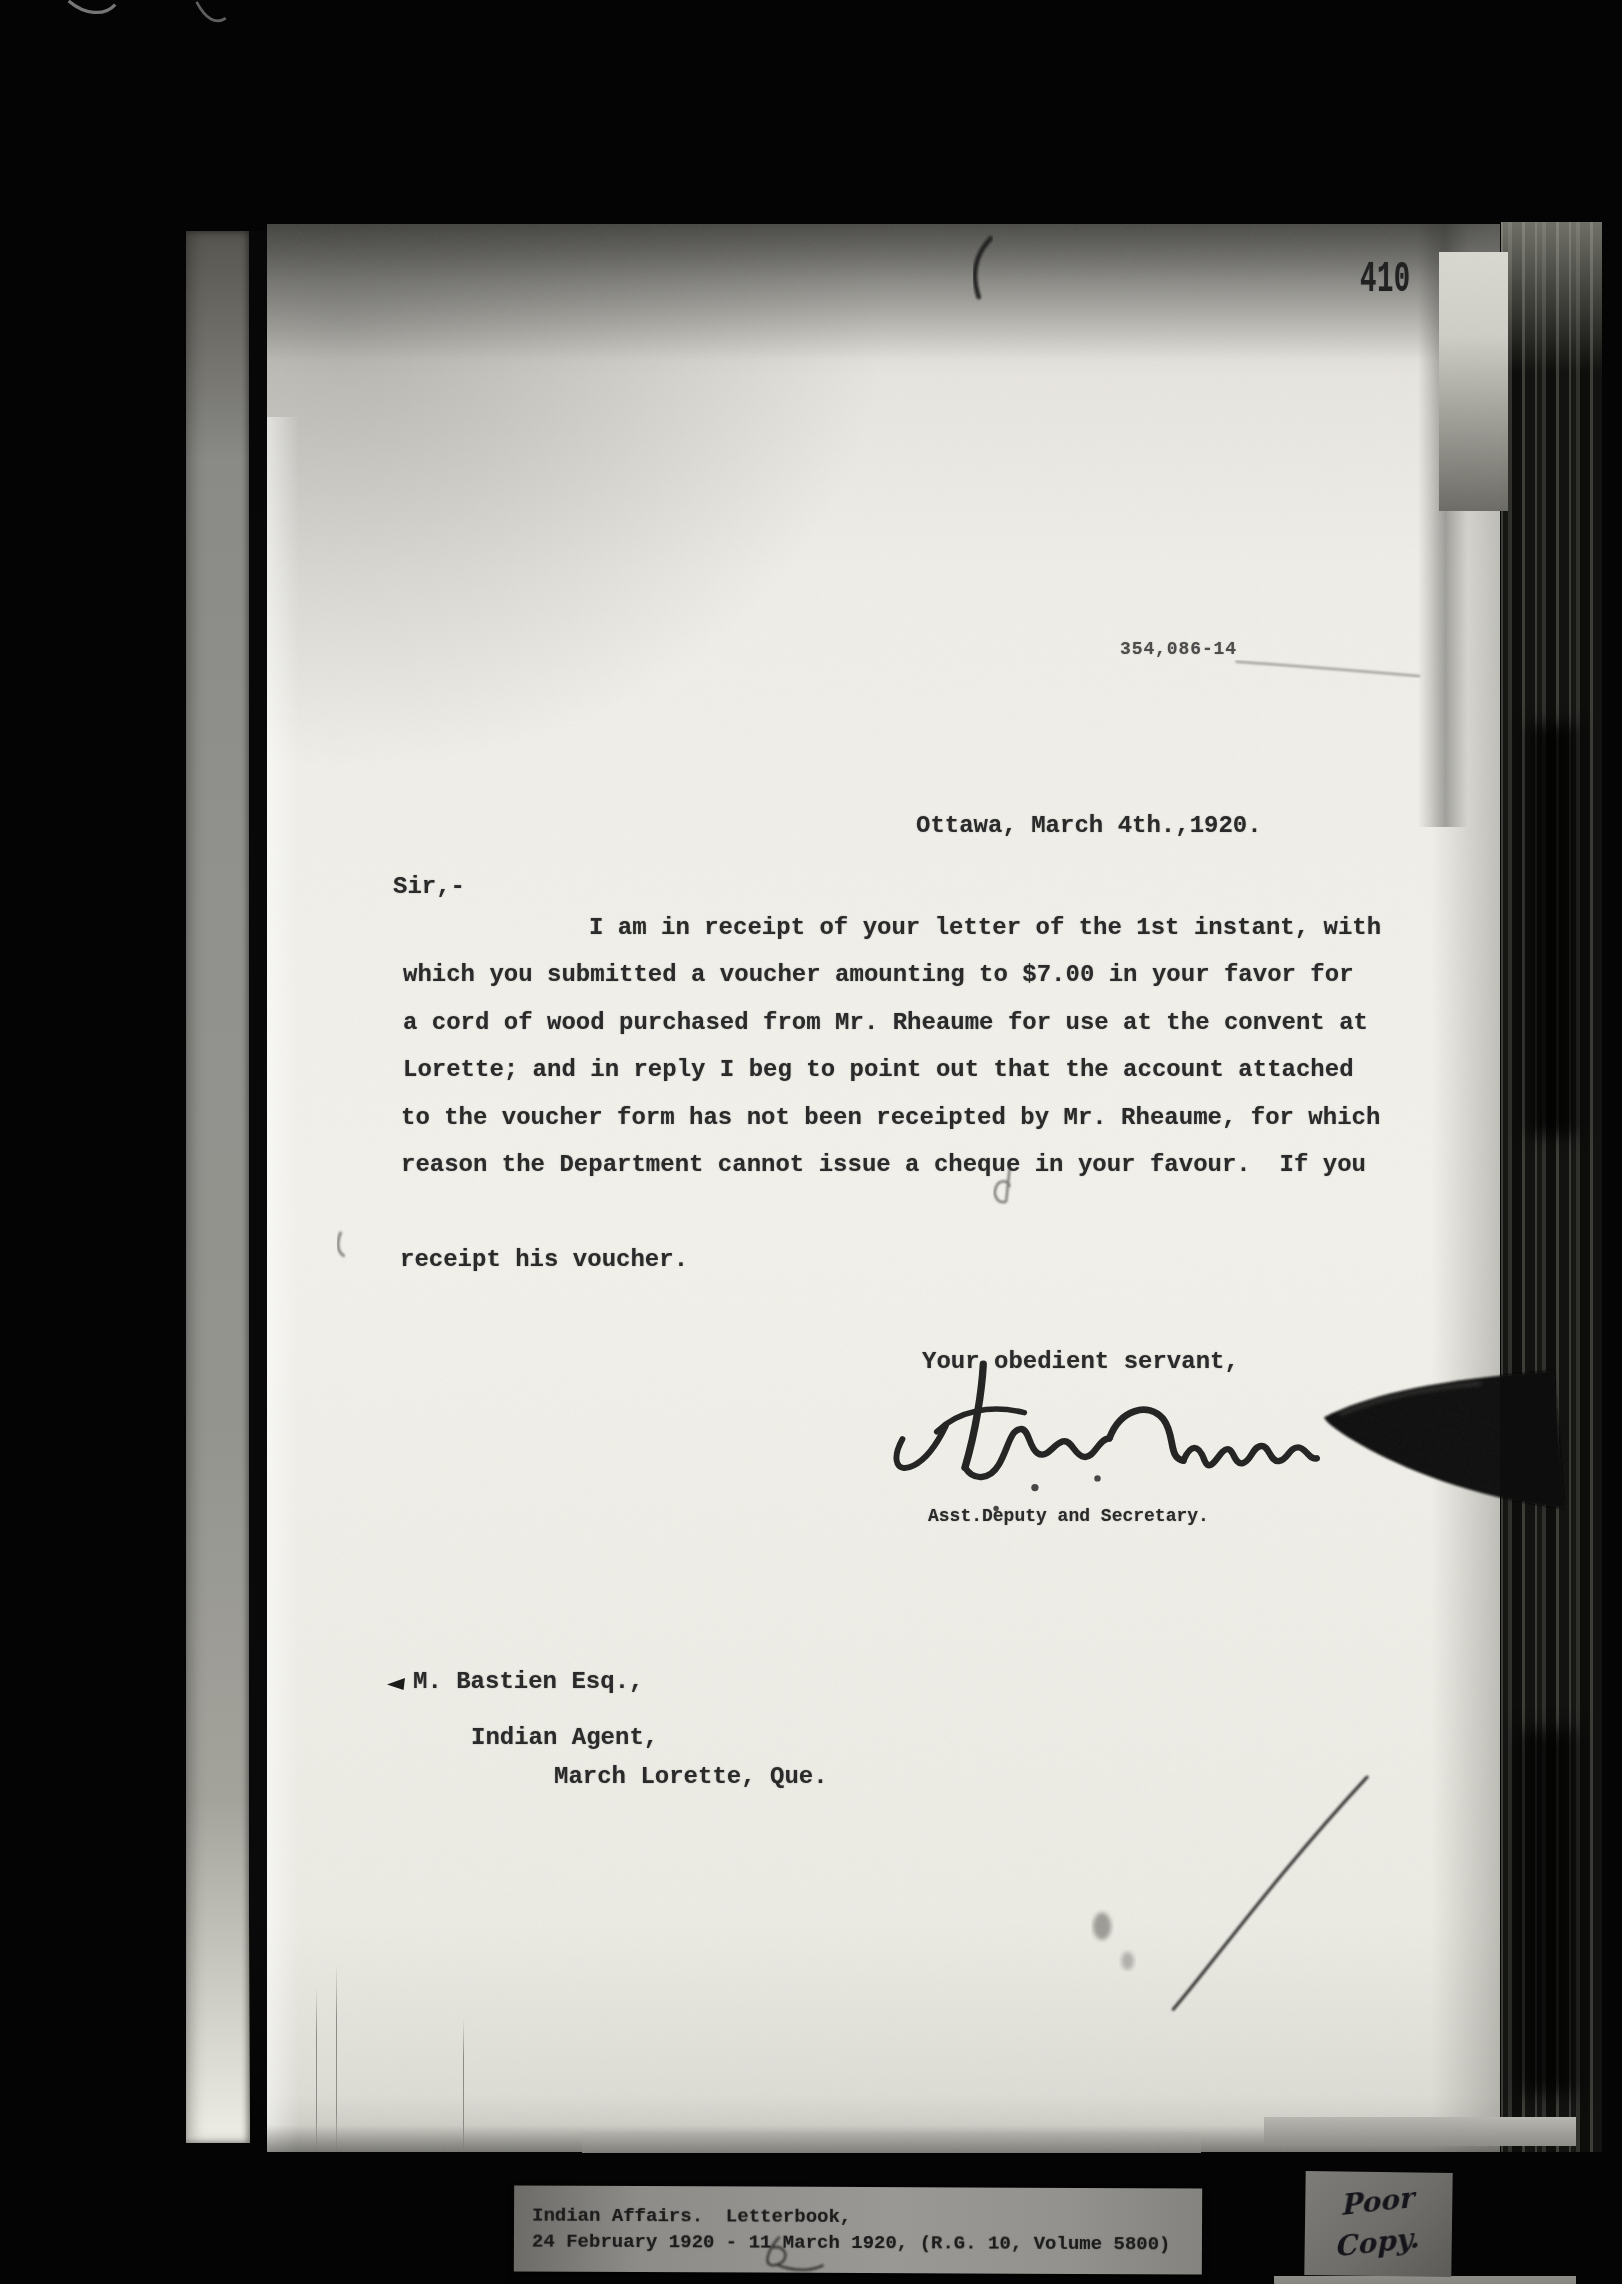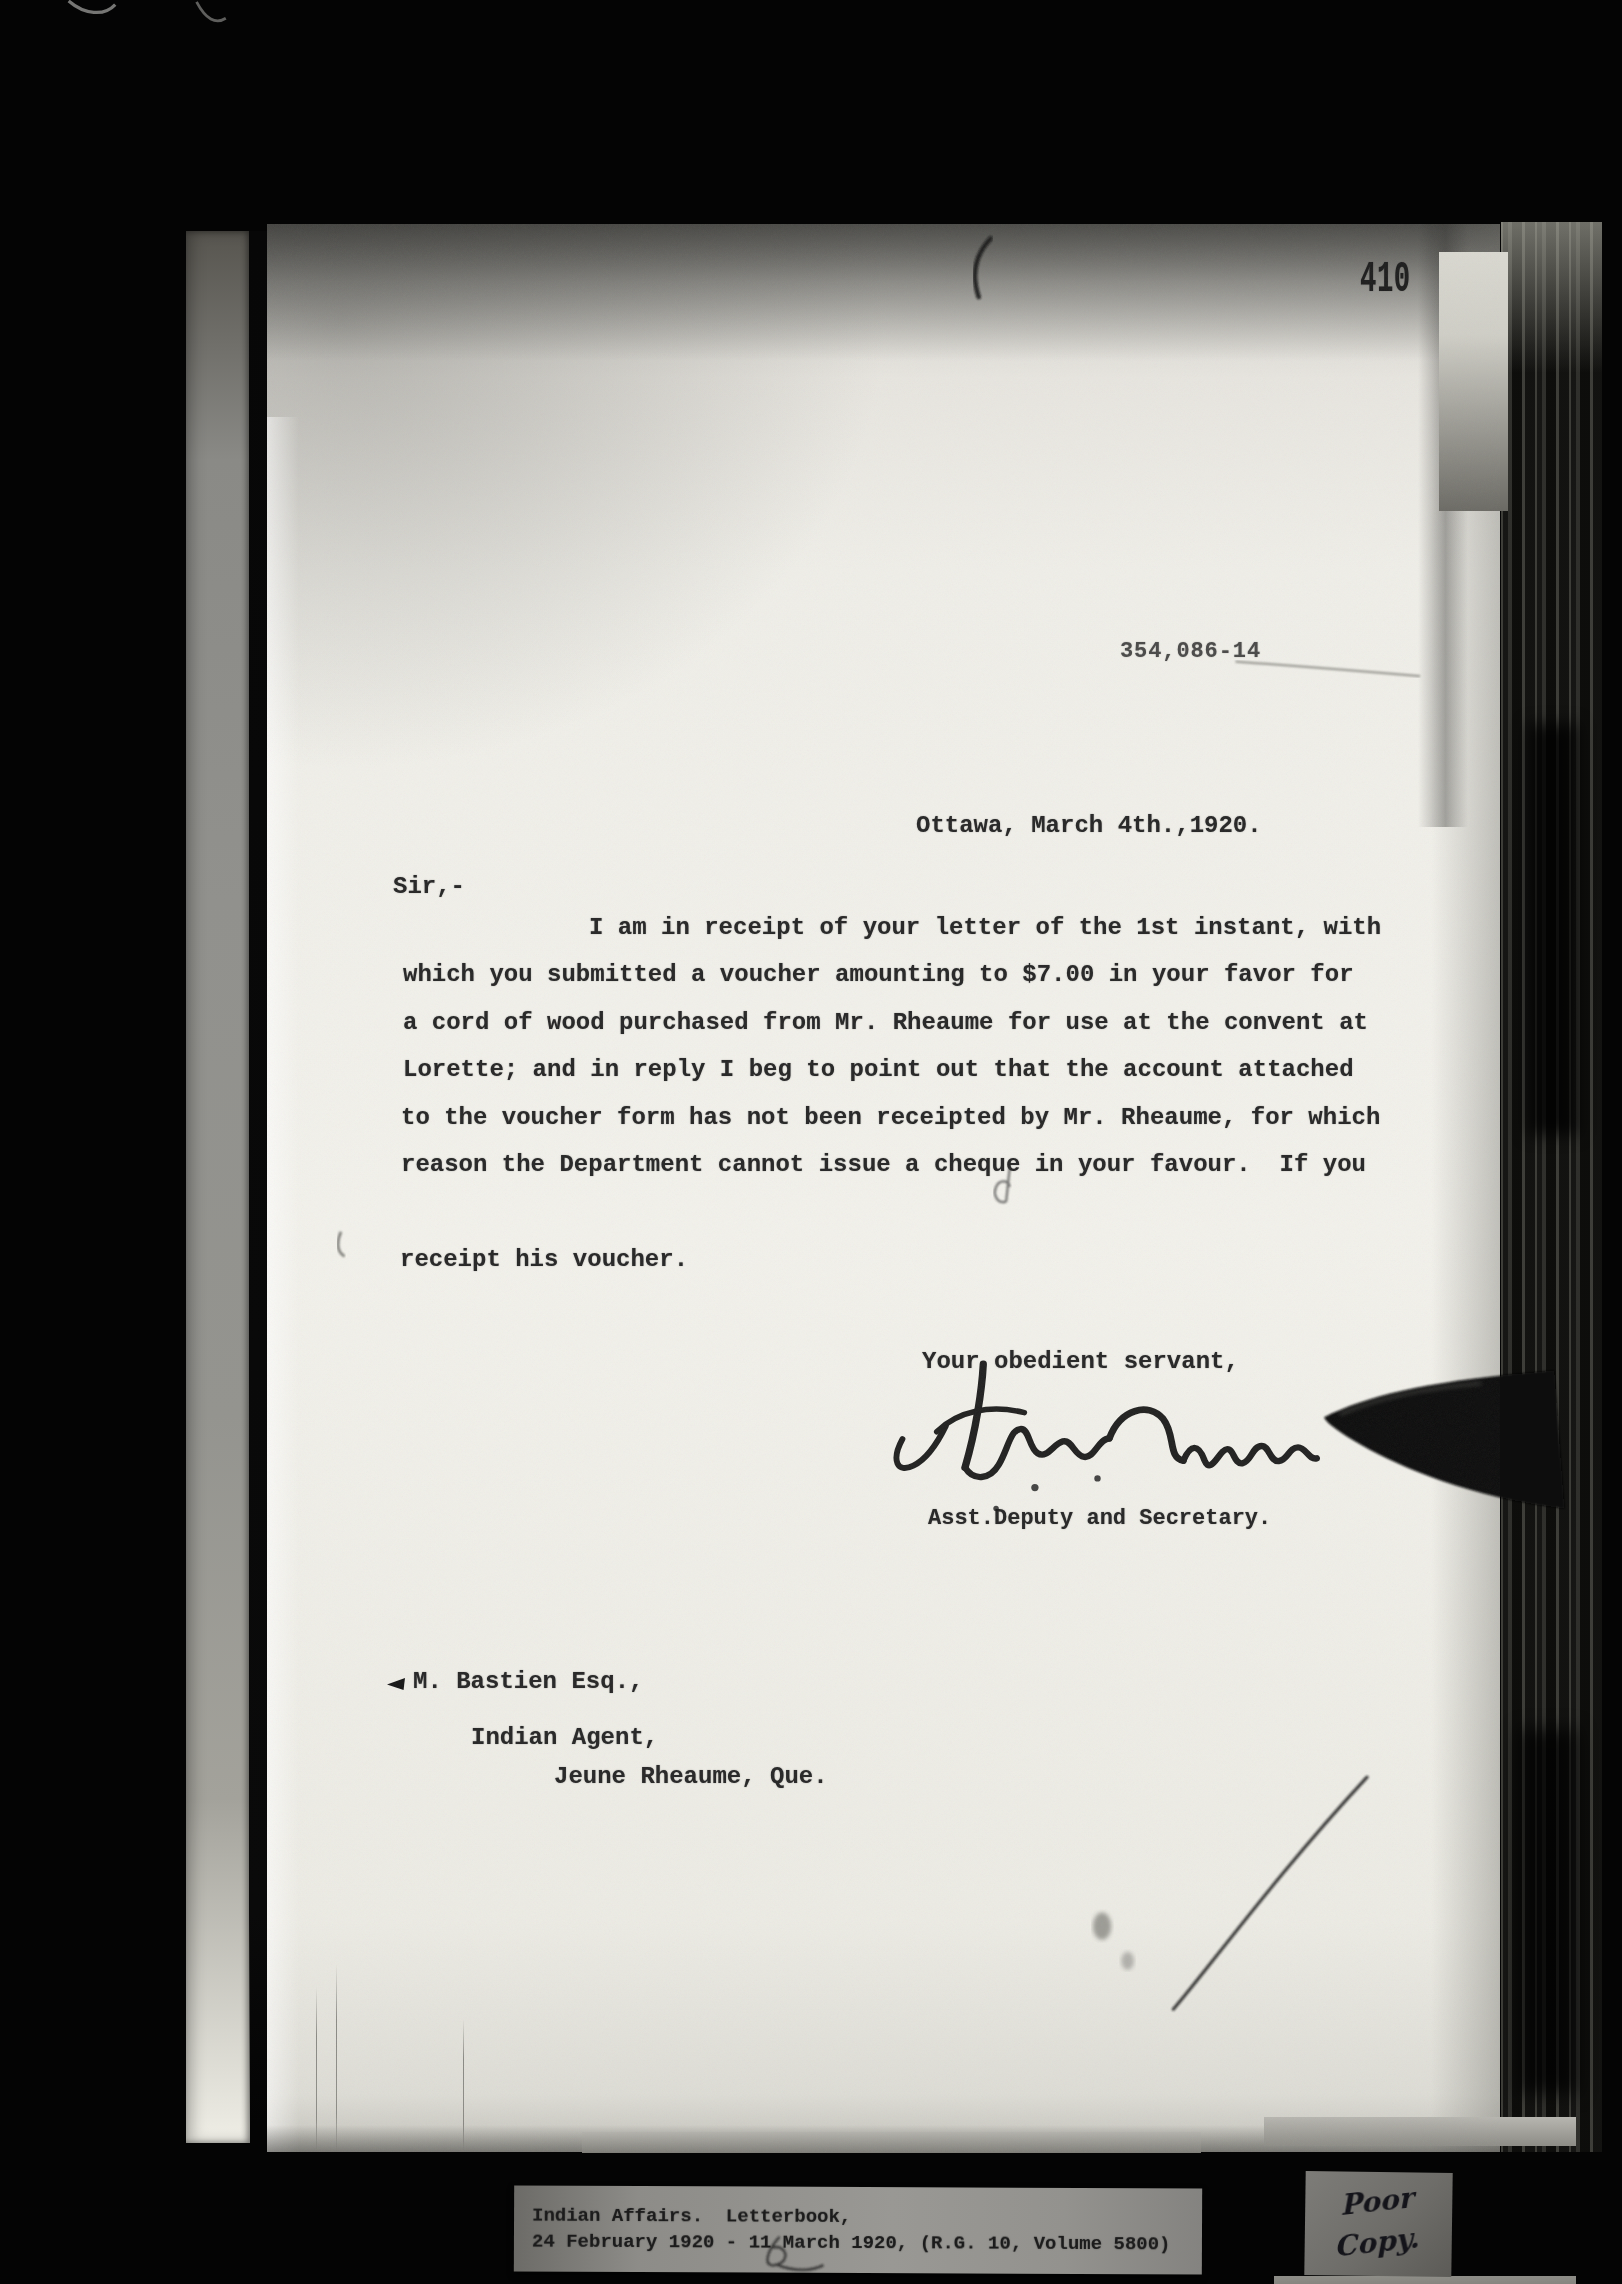--- a/index.html
+++ b/index.html
@@ -47,21 +47,21 @@
     background:linear-gradient(180deg,#b3b2ac,#7f7e78);filter:blur(0.5px);}
   #note-upper-strip{left:1264px;top:2117px;width:312px;height:29px;
     background:linear-gradient(180deg,#b7b6b0,#8d8c86);filter:blur(0.5px);}
   #note-lower-strip{left:1274px;top:2276px;width:302px;height:24px;
     background:linear-gradient(180deg,#8f8e88,#74736d);filter:blur(0.5px);}
 
   
   .typed{font-family:"Liberation Mono",monospace;font-weight:700;color:#262626;
          white-space:pre;filter:blur(0.4px);text-shadow:0 0 1.4px rgba(40,40,40,.45);}
   .t52{font-size:24px;}
-  .t48{font-size:22px;}
+  .t48{font-size:18px;}
 
   #page-number{left:1360px;top:254px;font-size:44px;letter-spacing:0.9px;color:#1d1d1d;
     transform:scaleX(.62);transform-origin:left top;filter:blur(0.3px);}
   #registry-number{left:1120px;top:639px;opacity:.82;filter:blur(0.6px);letter-spacing:0.9px;}
 
   
   #caption-strip{left:514px;top:2187px;width:688px;height:86px;
     background:linear-gradient(90deg,#6c6b67 0%,#8d8c88 18%,#999894 55%,#93928e 80%,#848380 100%);
     transform:rotate(.25deg);box-shadow:0 2.7px 6.4px rgba(0,0,0,.6);}
   .caption-text{font-size:19px;color:#1b1b1b;filter:blur(0.3px);}
@@ -125,21 +125,21 @@
   <div class="abs typed t52" style="left:401px;top:1104px;">to the voucher form has not been receipted by Mr. Rheaume, for which</div>
   <div class="abs typed t52" style="left:401px;top:1151px;">reason the Department cannot issue a cheque in your favour.  If you</div>
   <div class="abs typed t52" style="left:400px;top:1246px;">receipt his voucher.</div>
 
   <div class="abs typed t52" style="left:922px;top:1348px;">Your obedient servant,</div>
   <div class="abs typed t48" style="left:928px;top:1506px;">Asst.Deputy and Secretary.</div>
 
   <div id="recipient-arrow" class="abs"></div>
   <div class="abs typed t52" style="left:413px;top:1668px;">M. Bastien Esq.,</div>
   <div class="abs typed t52" style="left:471px;top:1716px;margin-top:8px;">Indian Agent,</div>
-  <div class="abs typed t52" style="left:554px;top:1763px;">Jeune Rheaume, Que.</div>
+  <div class="abs typed t52" style="left:554px;top:1763px;">March Lorette, Que.</div>
 
   <div id="caption-strip" class="abs">
     <div class="abs typed caption-text" style="left:18px;top:19px;">Indian Affairs.  Letterbook,</div>
     <div class="abs typed caption-text" style="left:18px;top:45px;">24 February 1920 - 11 March 1920, (R.G. 10, Volume 5800)</div>
   </div>
 
   <div id="note-card" class="abs">
     <div class="note-line" style="top:12.8px;">Poor</div>
     <div class="note-line" style="top:54px;">Copy.</div>
   </div>

